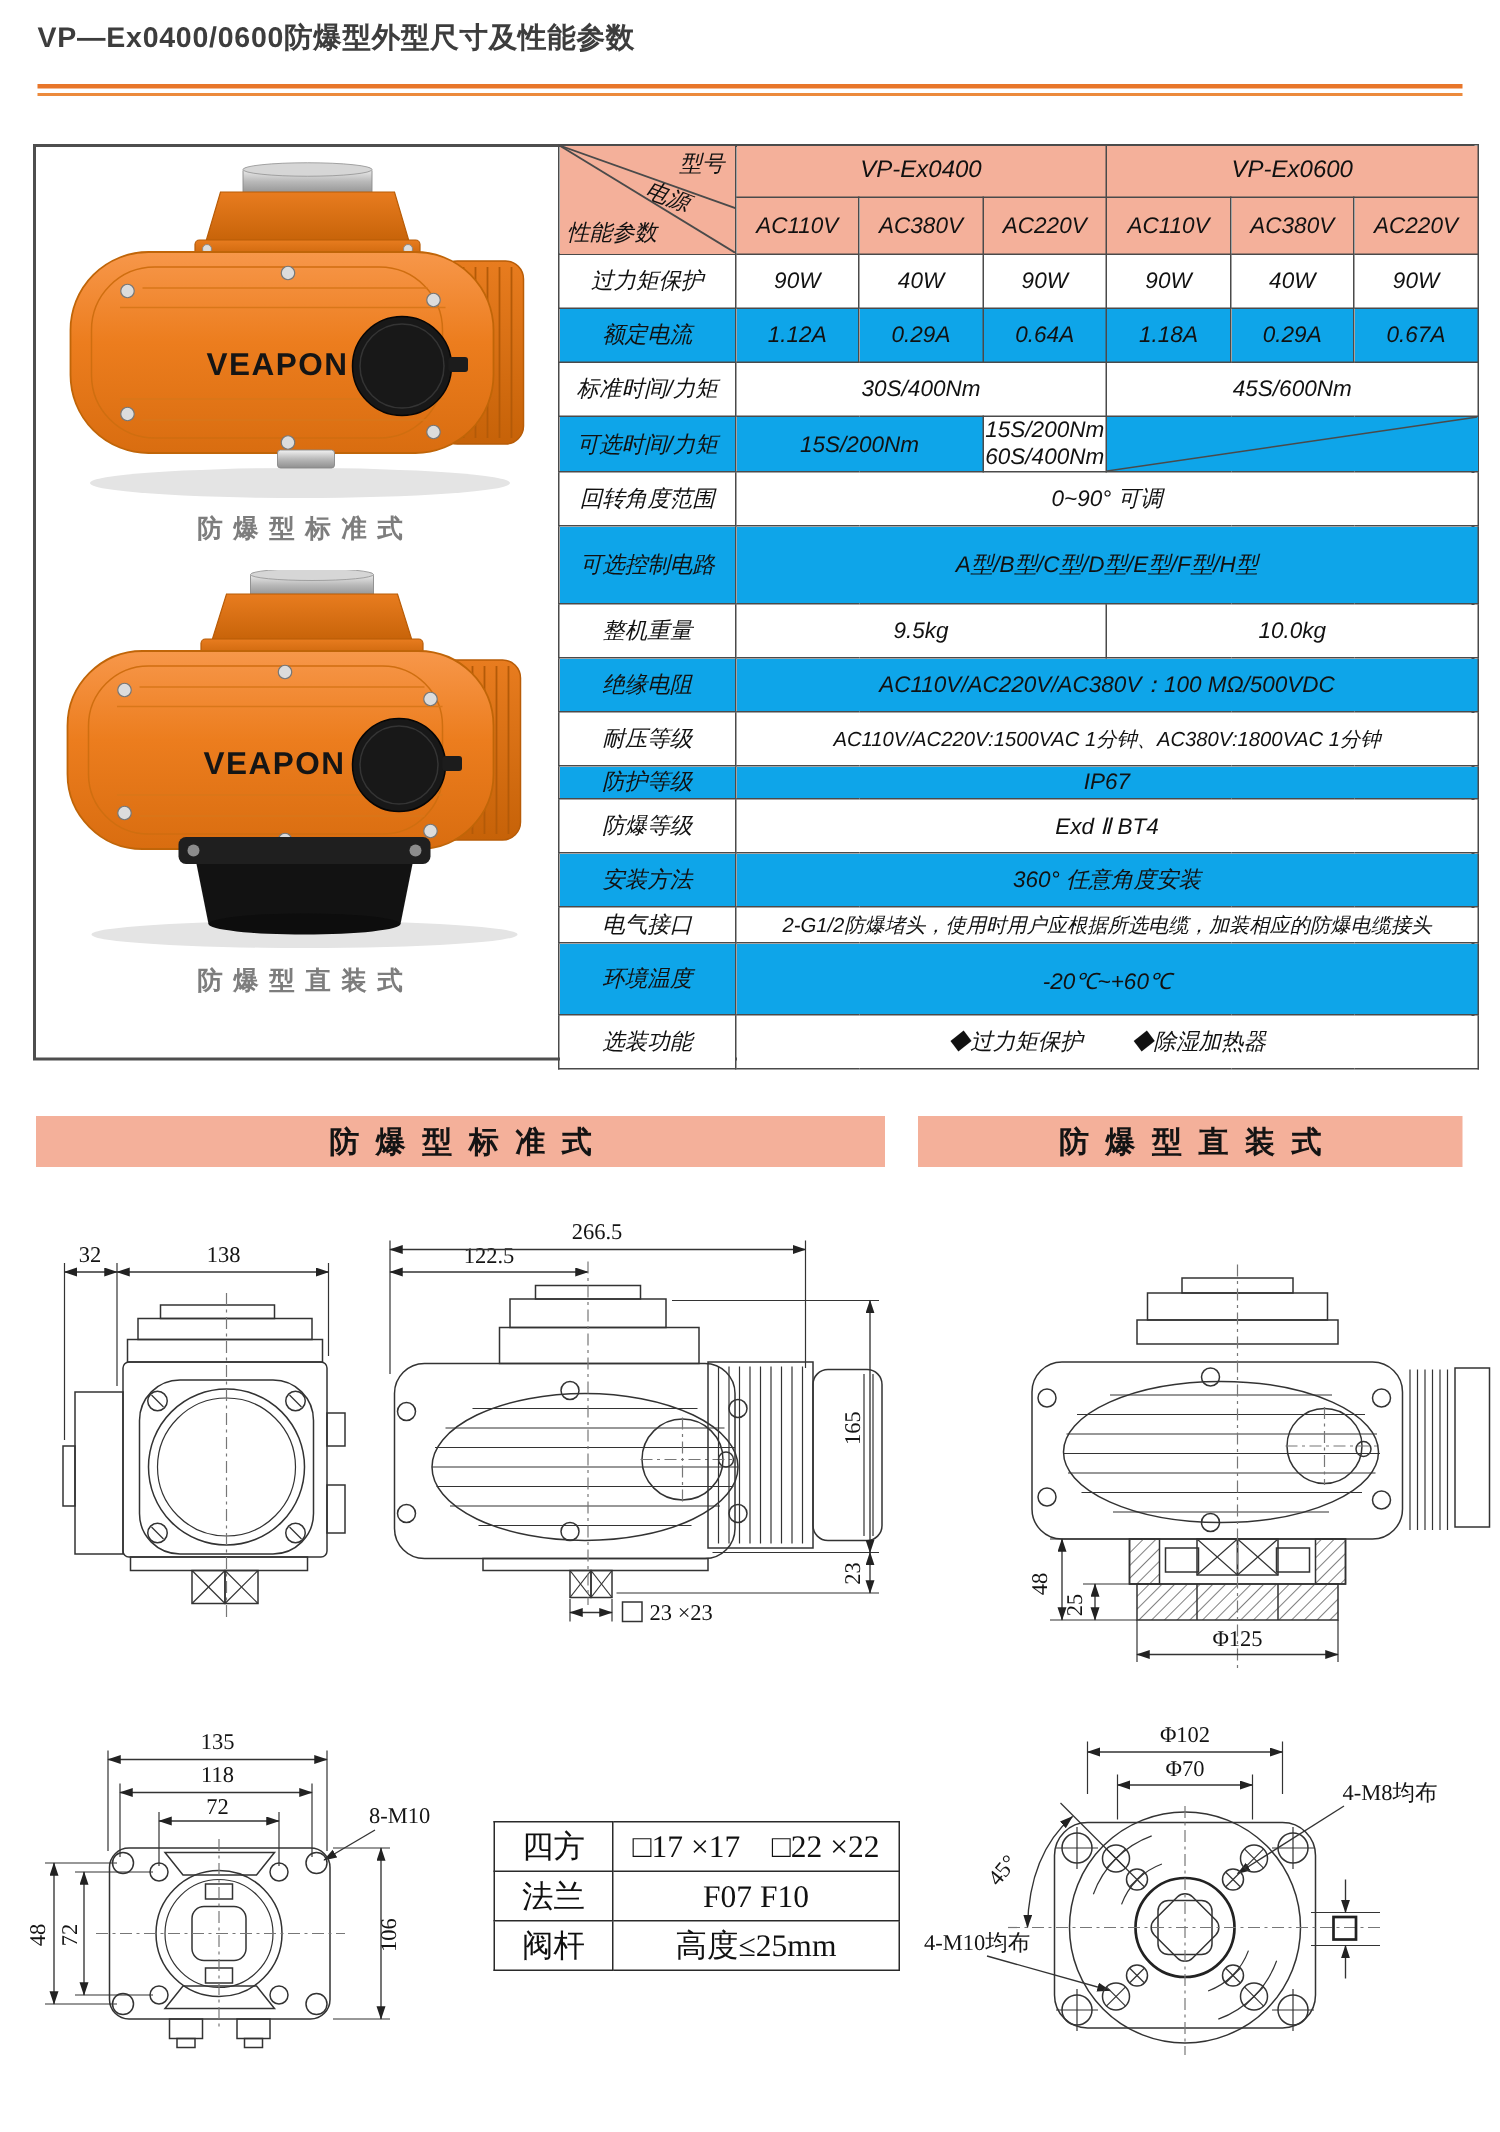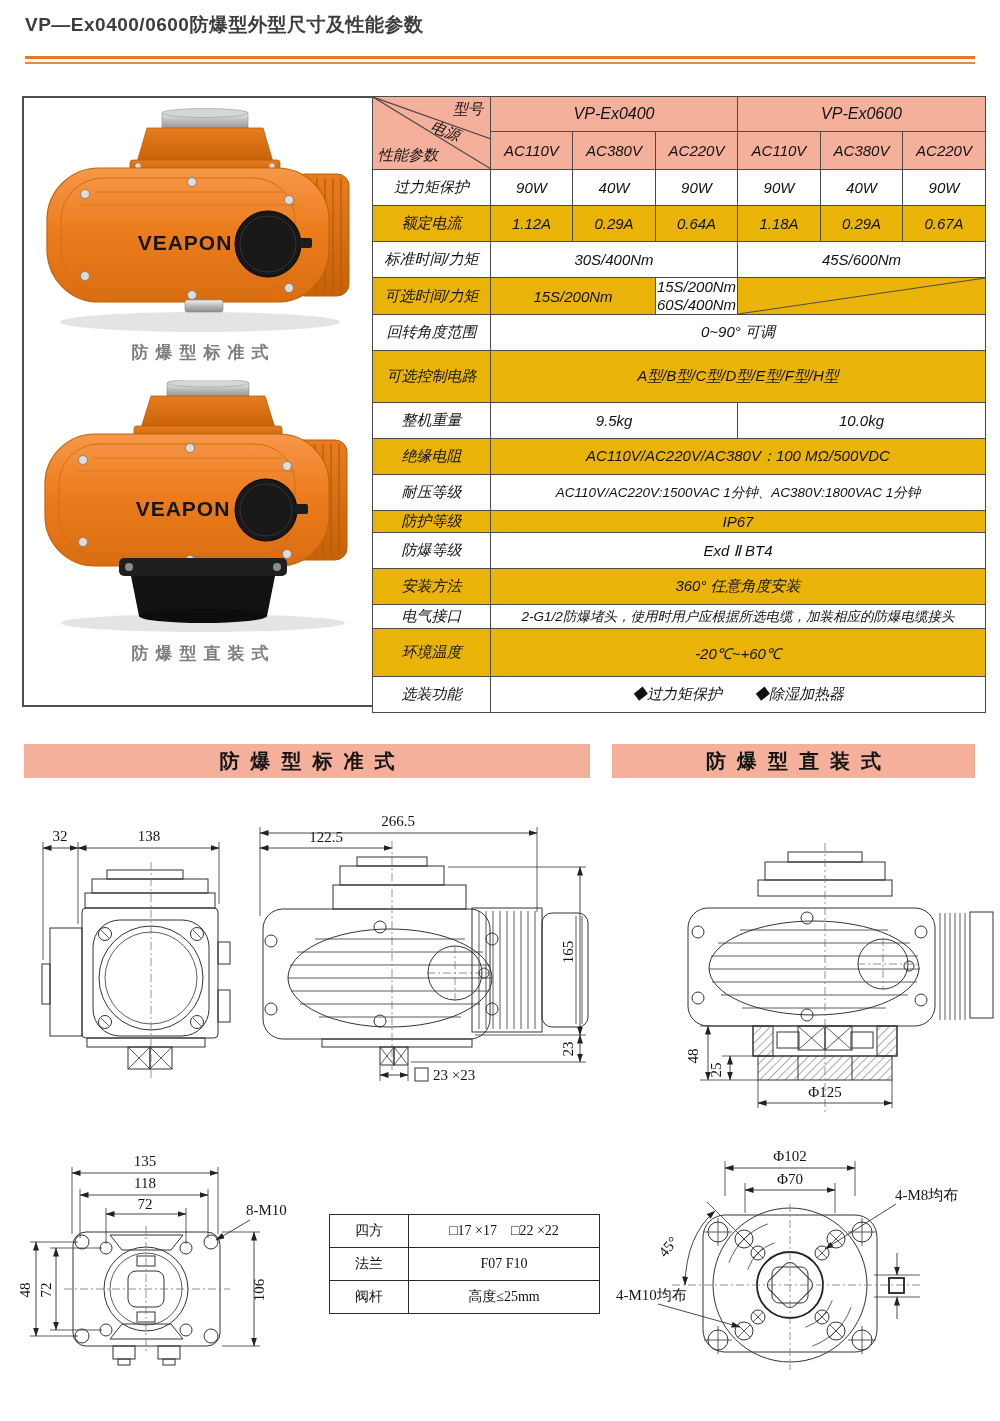--- a/index.html
+++ b/index.html
@@ -11,21 +11,21 @@
   .rule2{left:25px;top:62px;width:950px;height:2px;background:#ec8a3c;}
   .frame{left:22px;top:96px;width:961px;height:611px;border:2px solid #4e4e4e;box-sizing:border-box;background:#fff;}
   .cap{width:330px;text-align:center;color:#7d7d7d;font-size:17px;font-weight:600;letter-spacing:7px;text-indent:7px;}
 
   
   .spec{position:absolute;left:372px;top:96px;border-collapse:collapse;table-layout:fixed;font-style:italic;}
   .spec td{border:1.5px solid #4a4a4a;text-align:center;vertical-align:middle;padding:0;
            font-size:15px;color:#111;overflow:hidden;}
   .spec .hdr{background:#f4b09a;}
   .spec .model{font-size:16px;text-align:center;}
-  .spec .g{background:#eab308;}
+  .spec .g{background:#0ea5e9;}
   .spec .w{background:#ffffff;}
   .spec .fs13{font-size:13.5px;}
   .corner{position:relative;height:72px;}
   .corner svg{position:absolute;left:0;top:0;}
   .c-model{position:absolute;top:3px;right:7px;}
   .c-power{position:absolute;top:25px;left:57px;transform:rotate(21deg);}
   .c-param{position:absolute;bottom:4px;left:5px;}
   .slash{position:relative;}
   .slash svg{position:absolute;left:0;top:0;width:100%;height:100%;}
   .smallcell{font-size:12.5px;line-height:1.2;text-align:left;padding-left:4px;background:#fff;}
@@ -42,21 +42,21 @@
   .draw .thin{stroke:#333;fill:none;stroke-width:.8;}
   .draw .thick{stroke:#222;fill:none;stroke-width:1.8;}
   .draw .cl{stroke:#777;fill:none;stroke-width:.8;stroke-dasharray:8 3 2 3;}
   .draw .dim{stroke:#333;fill:none;stroke-width:.9;}
   .draw text{font-family:"Liberation Serif",serif;font-size:15px;fill:#141414;stroke:none;}
   .brand{font-family:"Liberation Sans",sans-serif;font-size:21px;font-weight:bold;letter-spacing:1px;fill:#151515;}
 
   
   .dparams{position:absolute;left:329px;top:1214px;border-collapse:collapse;table-layout:fixed;
            font-family:"Liberation Serif",serif;}
-  .dparams td{border:1.6px solid #2a2a2a;text-align:center;vertical-align:middle;font-size:14px;color:#111;}
+  .dparams td{border:1.6px solid #2a2a2a;text-align:center;vertical-align:middle;font-size:21px;color:#111;}
   .dparams .t{font-size:18px;letter-spacing:2px;}
 </style>
 </head>
 <body>
 
 <div class="canvas">
 
   <div class="abs title">VP—Ex0400/0600防爆型外型尺寸及性能参数</div>
   <div class="abs rule1"></div>
   <div class="abs rule2"></div>

